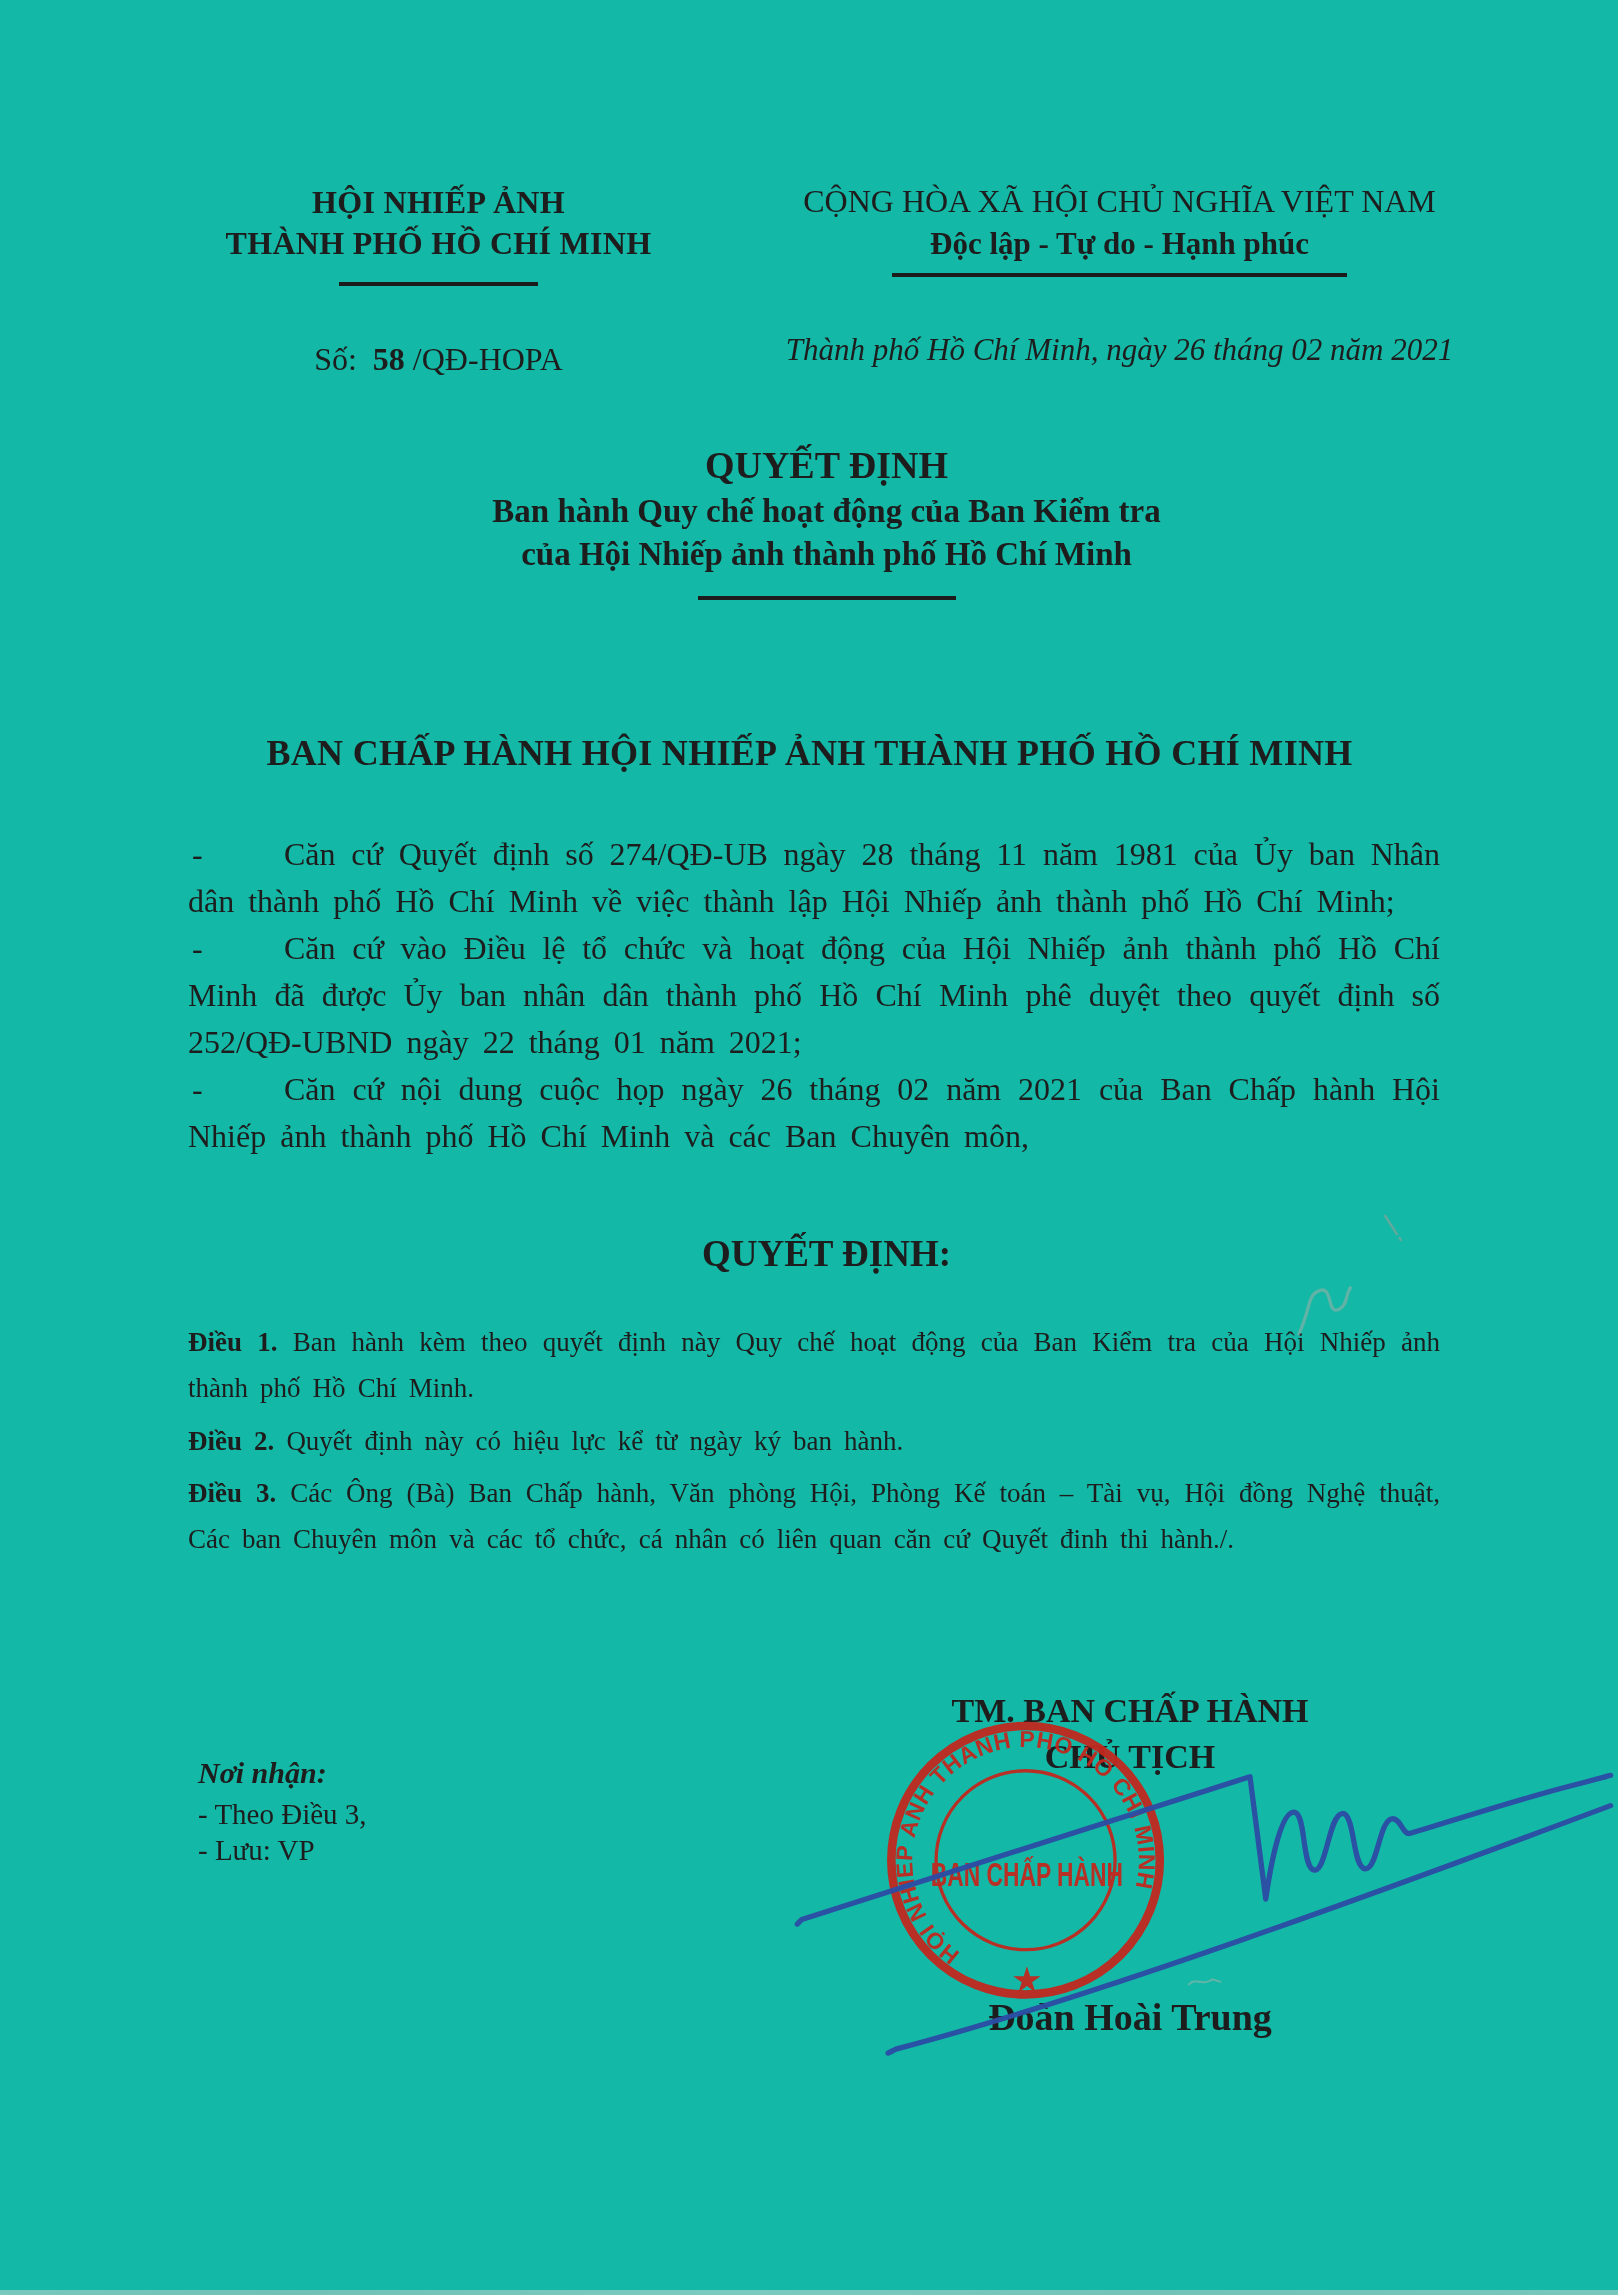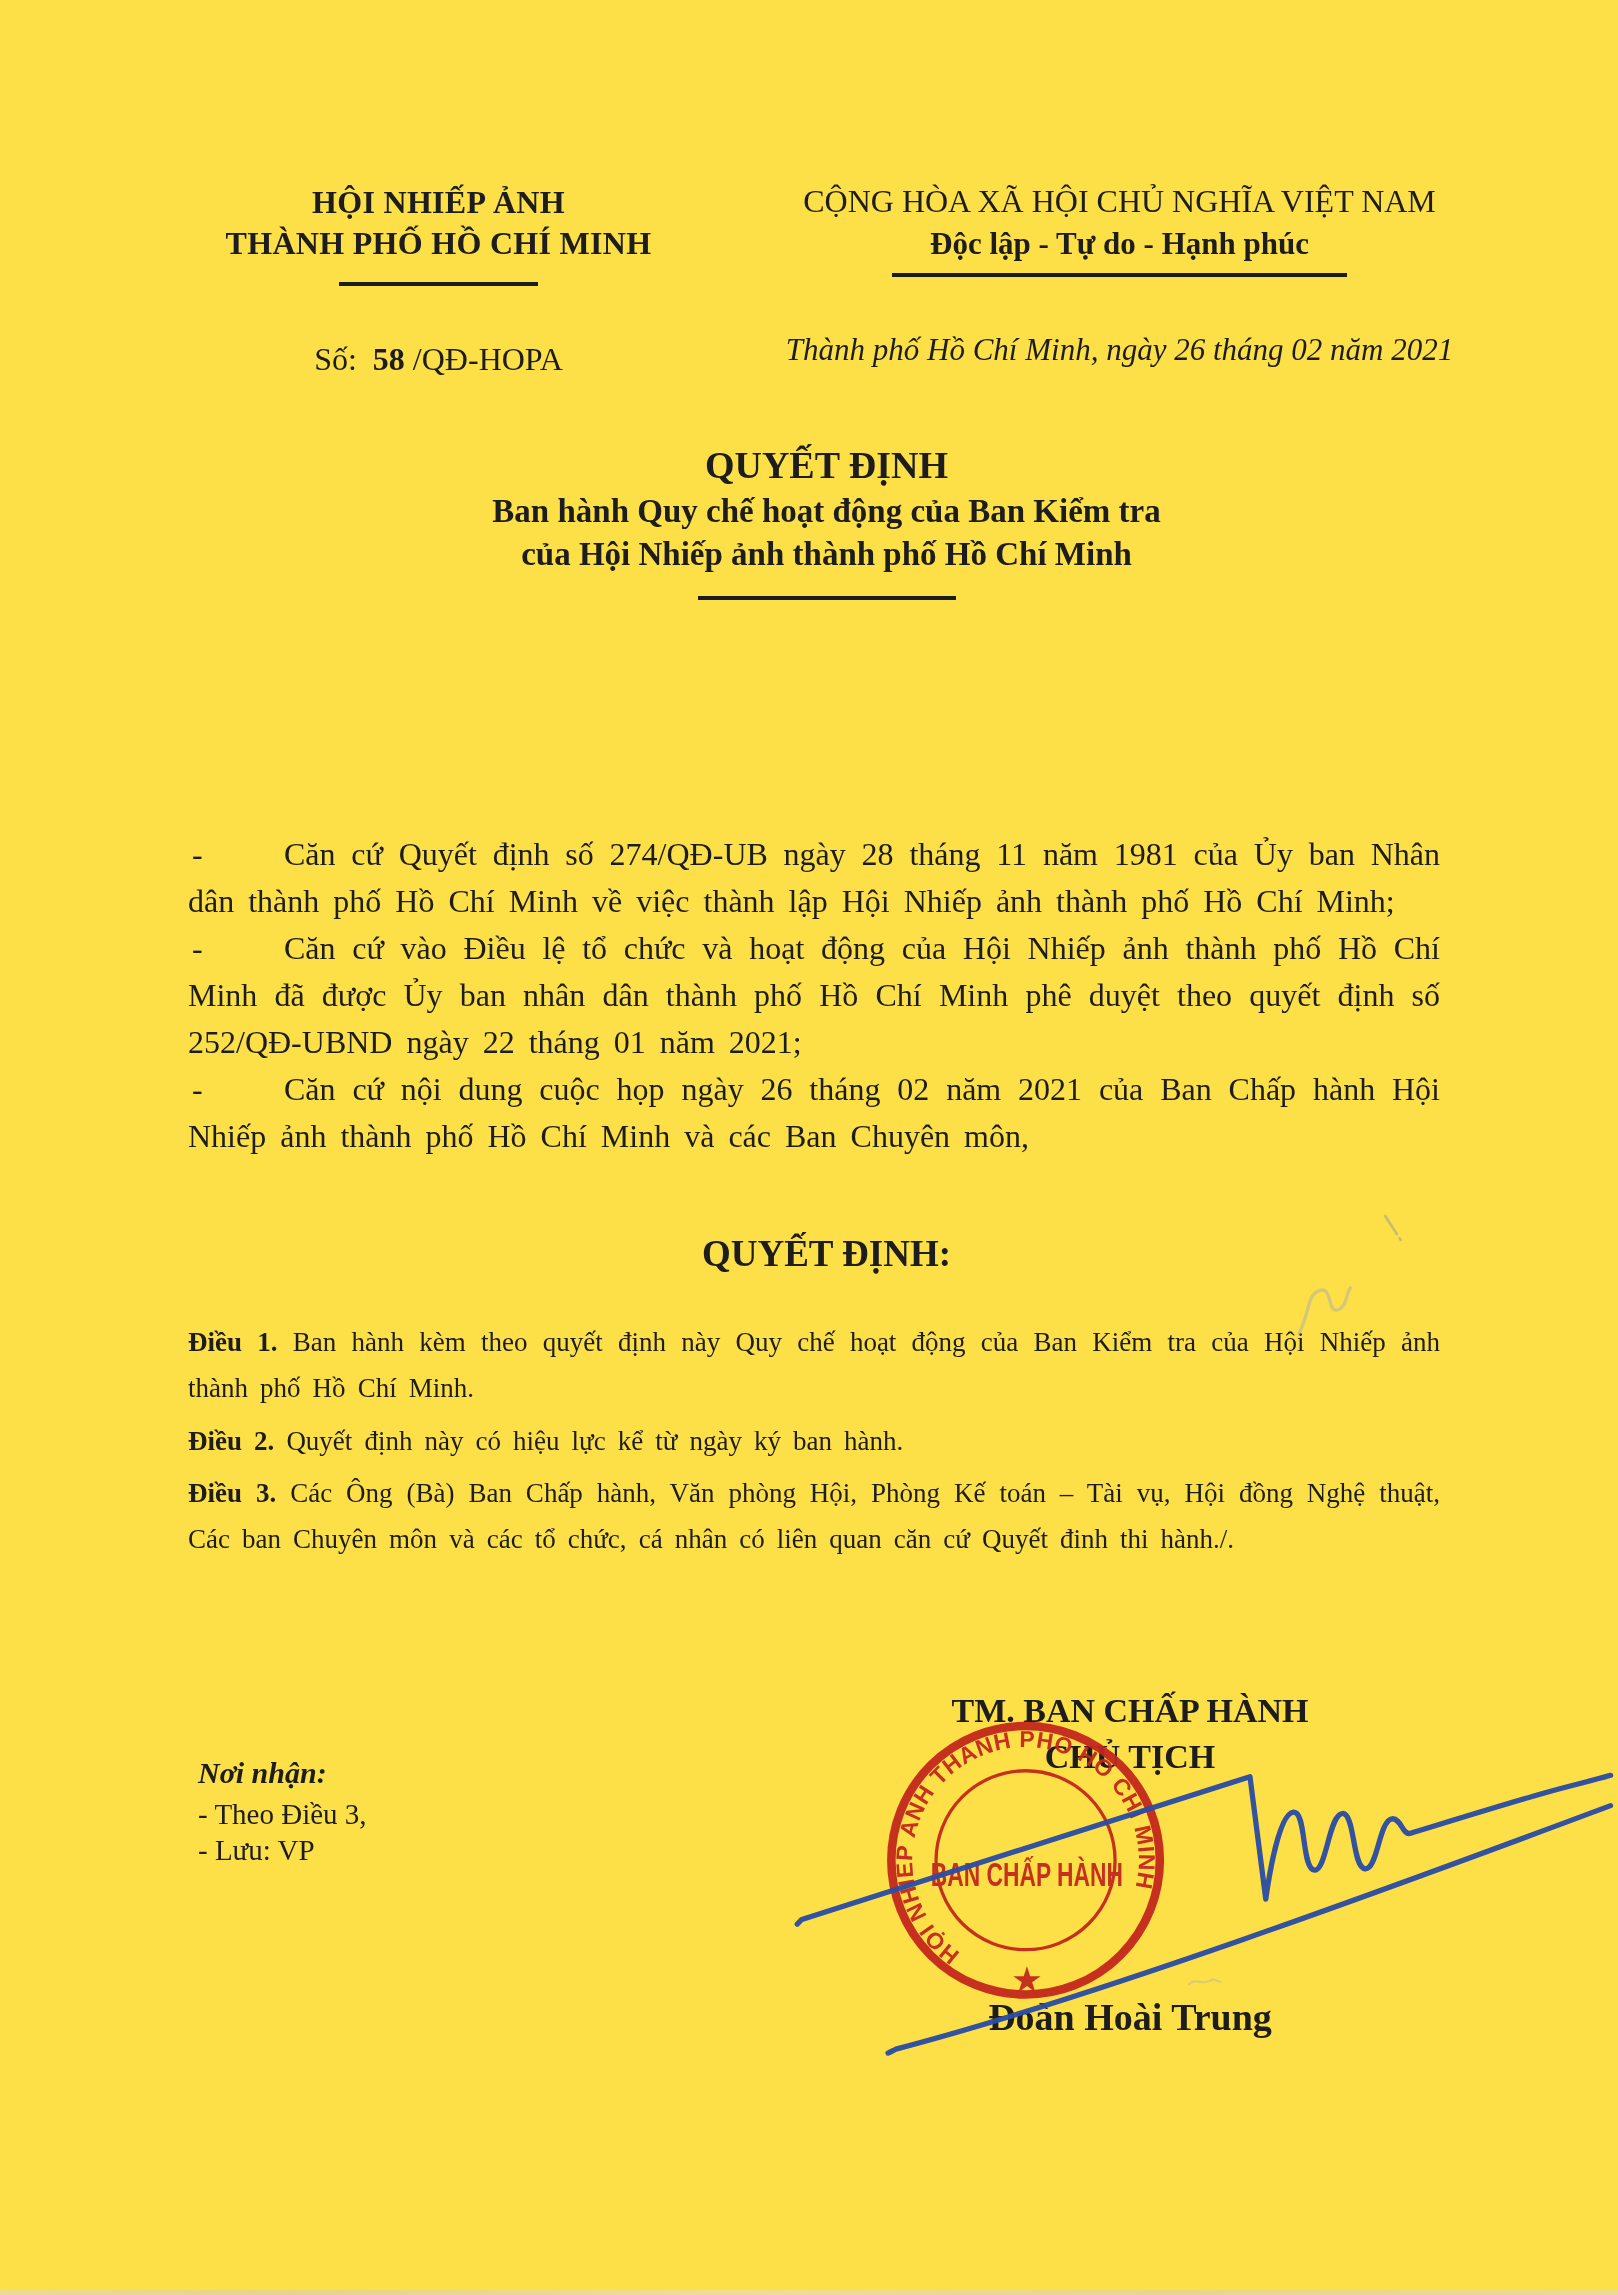--- a/index.html
+++ b/index.html
@@ -1,18 +1,18 @@
 <!DOCTYPE html>
 <html style="font-size:10.5px"><head>
 <meta charset="utf-8">
 <style>
   html,body { margin:0; padding:0; background:#fcfcfa; }
   .page {
     position:relative; width:1619px; height:2295px;
-    background:#fde047; overflow:hidden;
+    background:#14b8a6; overflow:hidden;
     font-family:"Liberation Serif","DejaVu Serif",serif;
     color:#1d1d1d;
   }
   .abs { position:absolute; }
   .b { font-weight:bold; }
 
   
   .org-block { left:178px; top:182px; width:521px; text-align:center; }
   .org-line { font-weight:bold; font-size:32px; line-height:41px; letter-spacing:0.3px; }
   .org-rule { width:199px; height:3.3px; background:#1c1c1c; margin:18.4px auto 0; }
@@ -84,20 +84,21 @@
     <div class="date-line">Thành phố Hồ Chí Minh, ngày 26 tháng 02 năm 2021</div>
   </div>
 
   <div class="abs title-block">
     <div class="title-main">QUYẾT ĐỊNH</div>
     <div class="title-sub">Ban hành Quy chế hoạt động của Ban Kiểm tra</div>
     <div class="title-sub">của Hội Nhiếp ảnh thành phố Hồ Chí Minh</div>
     <div class="title-rule"></div>
   </div>
 
+  <div class="abs issuer-heading">BAN CHẤP HÀNH HỘI NHIẾP ẢNH THÀNH PHỐ HỒ CHÍ MINH</div>
 
   <div class="abs recitals">
     <p><span class="dash">-</span><span>Căn cứ Quyết định số 274/QĐ-UB ngày 28 tháng 11 năm 1981 của Ủy ban Nhân dân thành phố Hồ Chí Minh về việc thành lập Hội Nhiếp ảnh thành phố Hồ Chí Minh;</span></p>
     <p><span class="dash">-</span><span>Căn cứ vào Điều lệ tổ chức và hoạt động của Hội Nhiếp ảnh thành phố Hồ Chí Minh đã được Ủy ban nhân dân thành phố Hồ Chí Minh phê duyệt theo quyết định số 252/QĐ-UBND ngày 22 tháng 01 năm 2021;</span></p>
     <p><span class="dash">-</span><span>Căn cứ nội dung cuộc họp ngày 26 tháng 02 năm 2021 của Ban Chấp hành Hội Nhiếp ảnh thành phố Hồ Chí Minh và các Ban Chuyên môn,</span></p>
   </div>
 
   <div class="abs decision-heading">QUYẾT ĐỊNH:</div>
 
   <div class="abs articles">

